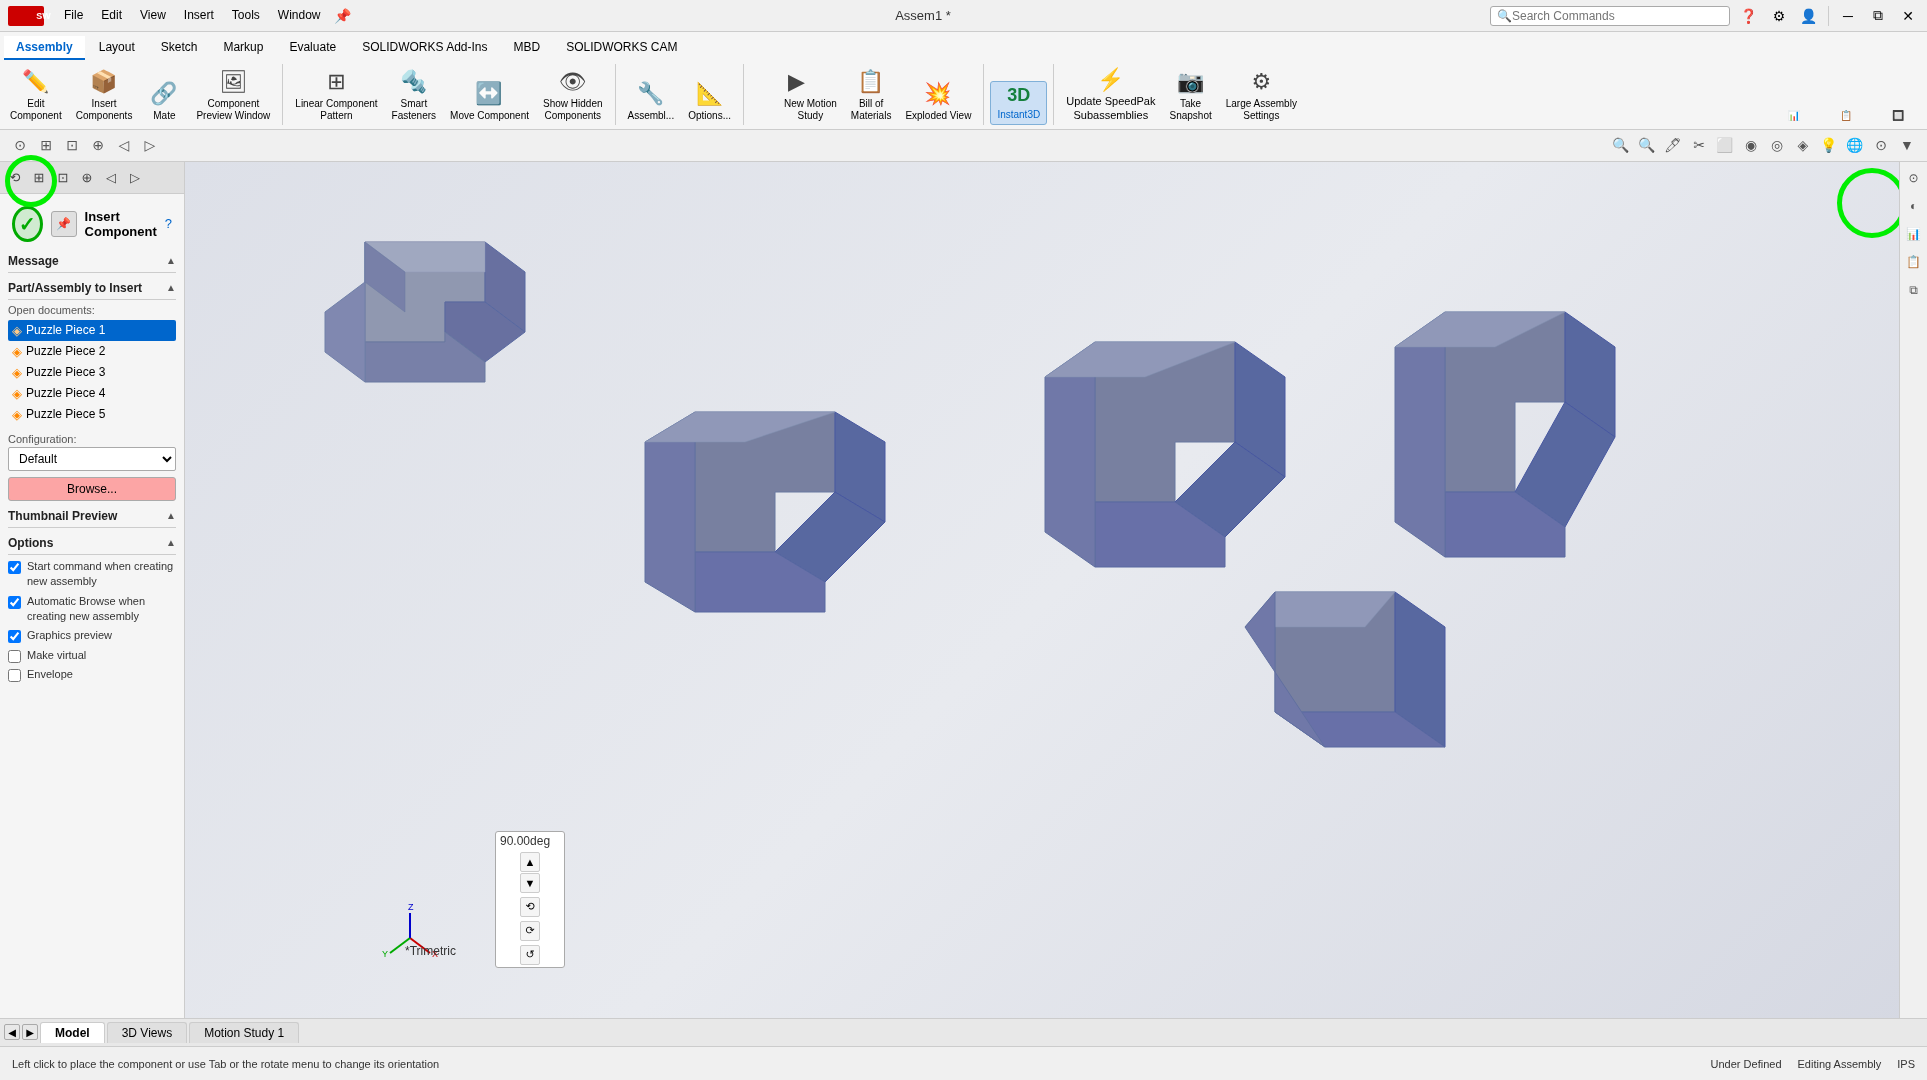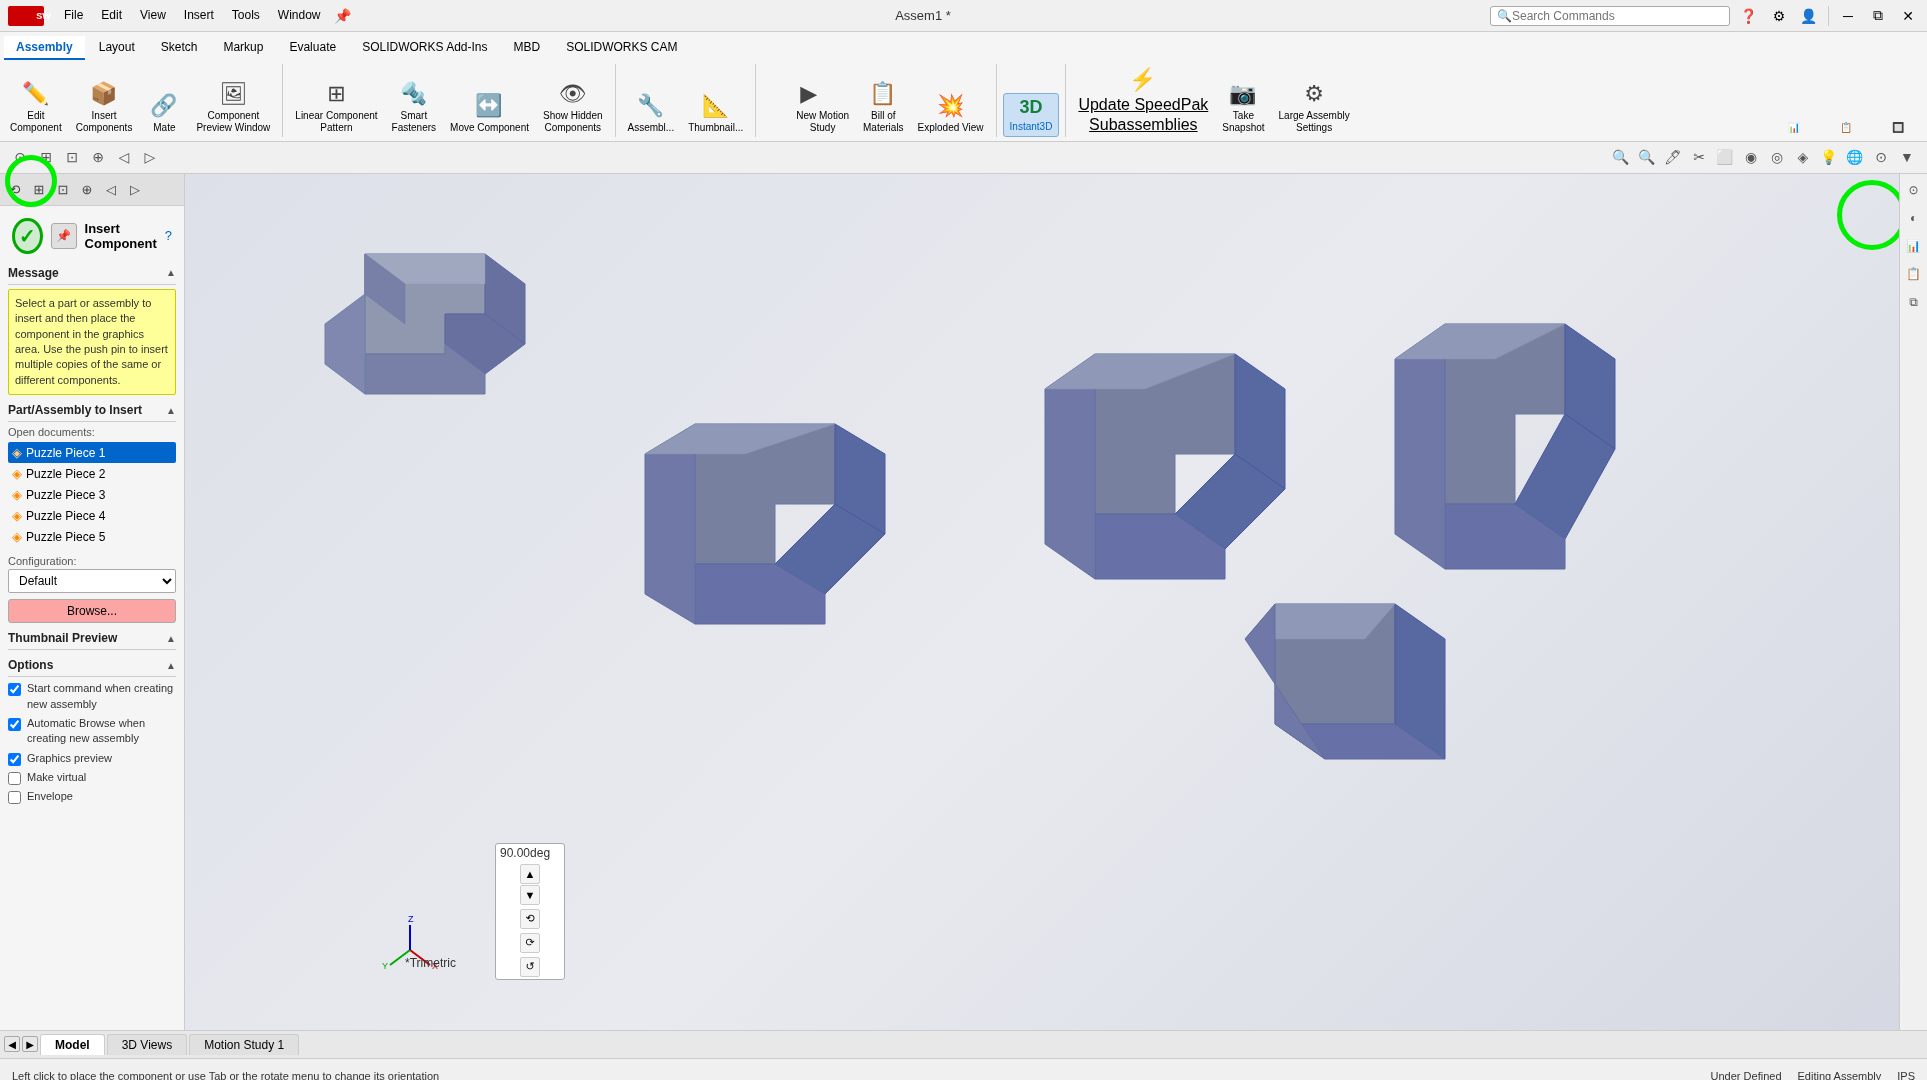--- a/index.html
+++ b/index.html
@@ -187,21 +187,21 @@
       <span class="icon">👁</span>
       <span style="font-size:10px;">Show Hidden<br>Components</span>
     </div>
     <div class="ribbon-separator"></div>
     <div class="ribbon-btn">
       <span class="icon">🔧</span>
       <span style="font-size:10px;">Assembl...</span>
     </div>
     <div class="ribbon-btn">
       <span class="icon">📐</span>
-      <span style="font-size:10px;">Thumbnail...</span>
+      <span style="font-size:10px;">Options...</span>
     </div>
     <div class="ribbon-separator"></div>
     <div class="ribbon-btn">
       <span class="icon">▶</span>
       <span style="font-size:10px;margin-left:28px;">New Motion<br>Study</span>
     </div>
     <div class="ribbon-btn">
       <span class="icon">📋</span>
       <span style="font-size:10px;">Bill of<br>Materials</span>
     </div>
@@ -210,21 +210,21 @@
       <span style="font-size:10px;">Exploded View</span>
     </div>
     <div class="ribbon-separator"></div>
     <div class="ribbon-btn active-btn">
       <span class="icon" style="font-size:18px; font-weight:bold; color:#15803d;">3D</span>
       <span style="font-size:10px; color:#0066cc;">Instant3D</span>
     </div>
     <div class="ribbon-separator"></div>
     <div class="ribbon-btn">
       <span class="icon">⚡</span>
-      <span style="font-size:16px;text-decoration:underline;">Update SpeedPak<br>Subassemblies</span>
+      <span style="font-size:11px;">Update SpeedPak<br>Subassemblies</span>
     </div>
     <div class="ribbon-btn">
       <span class="icon">📷</span>
       <span style="font-size:10px;">Take<br>Snapshot</span>
     </div>
     <div class="ribbon-btn">
       <span class="icon">⚙</span>
       <span style="font-size:10px;">Large Assembly<br>Settings</span>
     </div>
 
@@ -291,21 +291,20 @@
         <div style="font-size:13px; font-weight:600; flex:1;">Insert Component</div>
         <div style="cursor:pointer; color:#0066cc; font-size:13px;">?</div>
       </div>
       
 
       
       <div class="section-header">
         <span class="section-title">Message</span>
         <span class="section-toggle">▲</span>
       </div>
-      <div class="message-box">Select a part or assembly to insert and then place the component in the graphics area. Use the push pin to insert multiple copies of the same or different components.</div>
 
       
       <div class="section-header">
         <span class="section-title">Part/Assembly to Insert</span>
         <span class="section-toggle">▲</span>
       </div>
 
       <div class="doc-label">Open documents:</div>
       <ul class="doc-list">
         <li class="doc-item selected">

